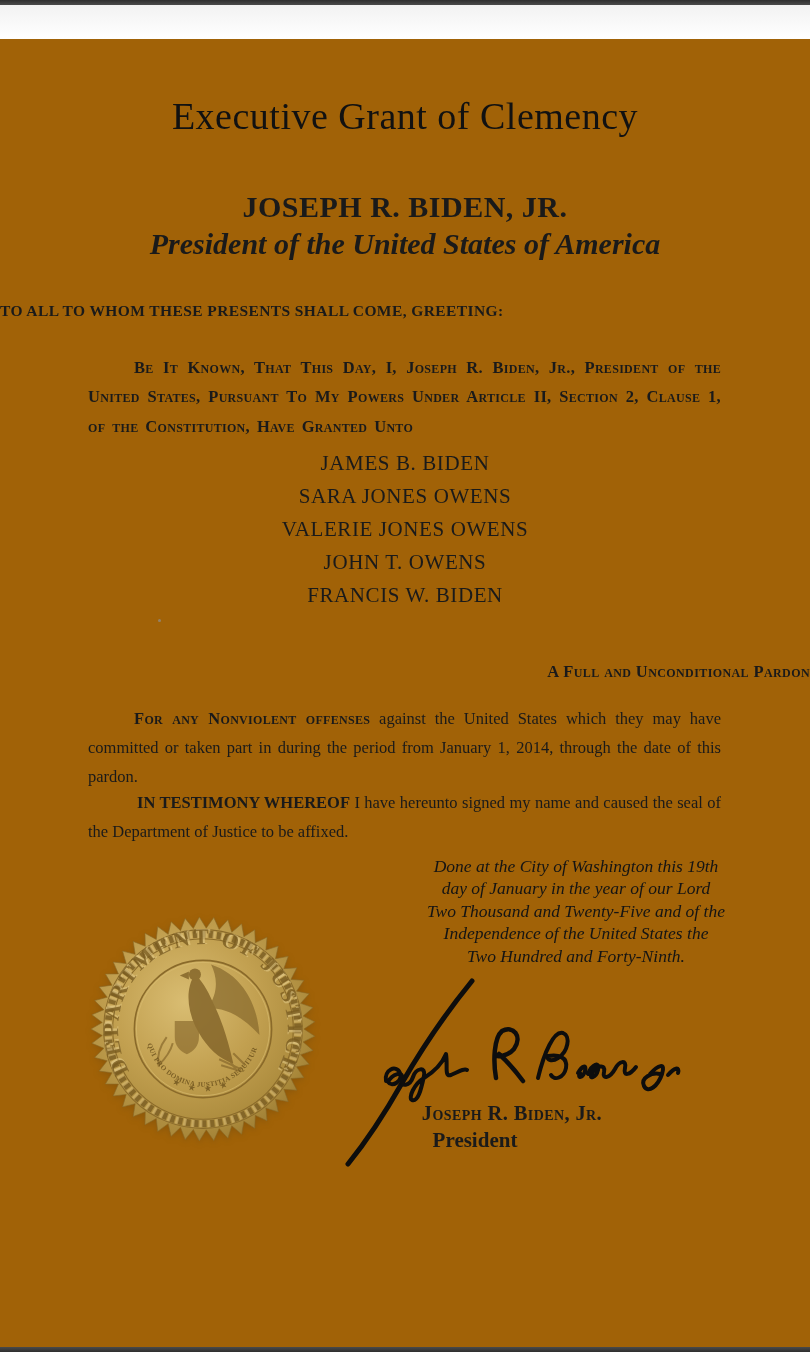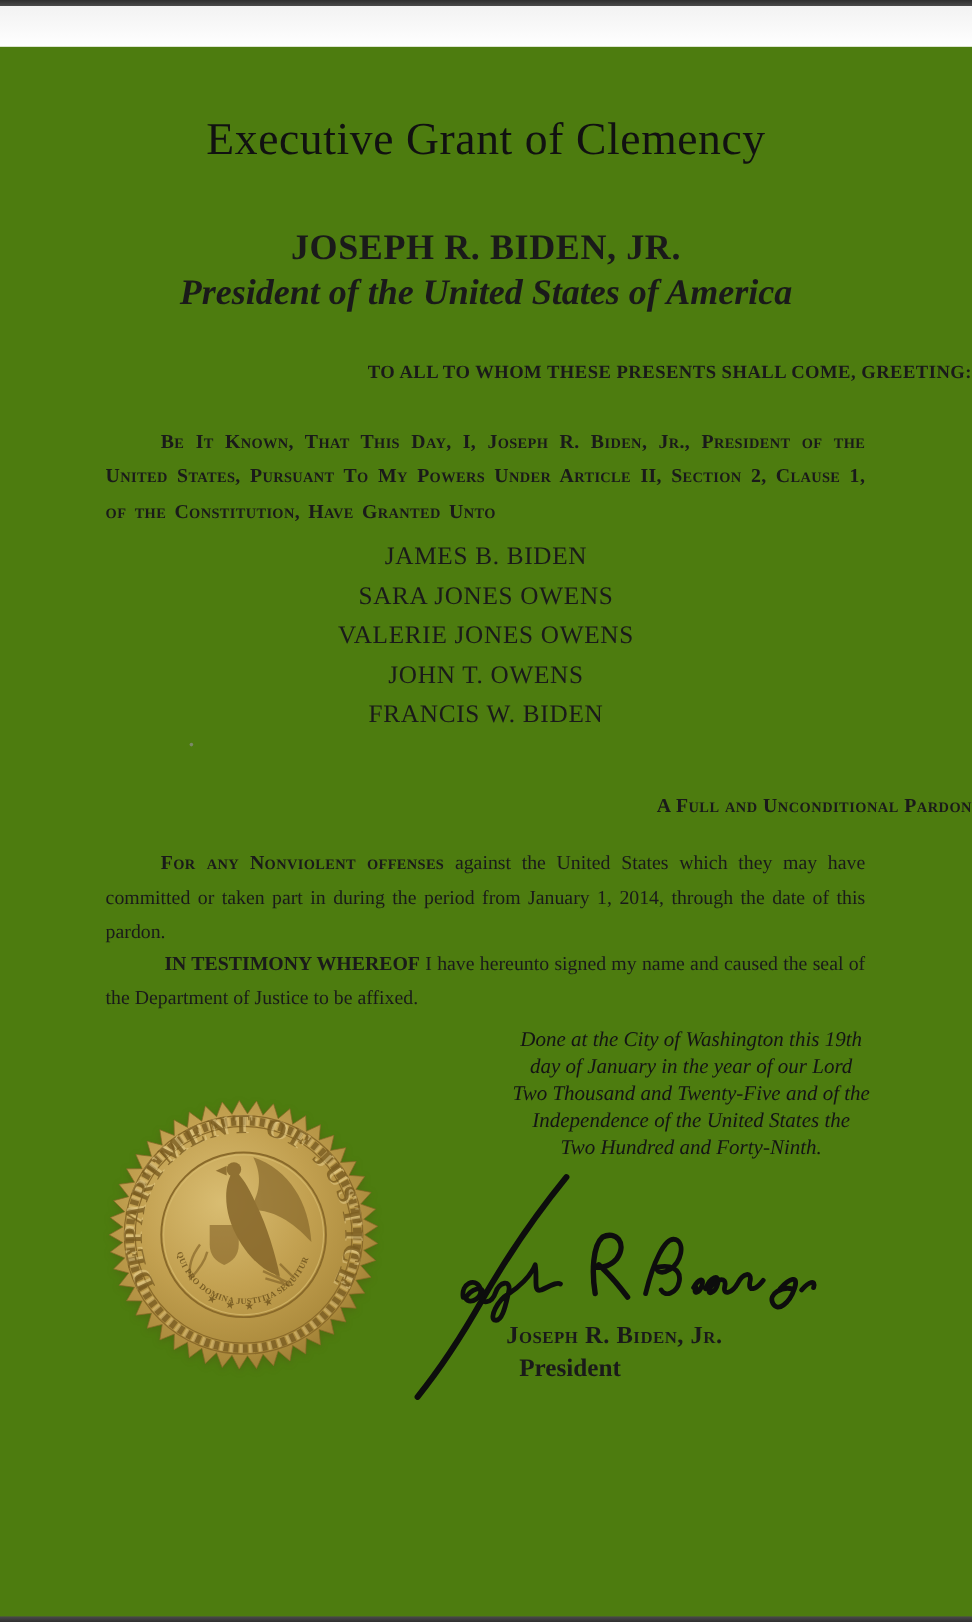--- a/index.html
+++ b/index.html
@@ -1,35 +1,35 @@
 <!DOCTYPE html>
 <html><head>
 <meta charset="utf-8">
 <style>
   html,body{margin:0;padding:0;background:#ffffff;}
   .page{
     position:relative; width:810px; height:1352px; overflow:hidden;
-    background:#4d7c0f;
+    background:#a16207;
     font-family:"Liberation Serif","DejaVu Serif",serif;
     color:#1a1a1a;
   }
   .edge-bar{position:absolute;left:0;width:810px;background:#333;}
   .edge-bar.top{top:0;height:5px;background:linear-gradient(#2e2e2e,#4a4a4a);}
   .edge-bar.bottom{bottom:0;height:5px;background:linear-gradient(#4a4a4a,#2e2e2e);}
   .top-fade{position:absolute;left:0;top:5px;width:810px;height:34px;
     background:linear-gradient(#f2f2f2,#ffffff);}
   .doc-title{
     position:absolute;top:94px;left:0;width:810px;text-align:center;
     font-size:38px;font-weight:400;letter-spacing:.5px;color:#111;
   }
   .issuer{position:absolute;top:188px;left:0;width:810px;text-align:center;line-height:37px;}
   .issuer-name{font-size:30px;font-weight:bold;letter-spacing:.5px;}
   .issuer-title{font-size:30px;font-weight:bold;font-style:italic;}
   .greeting{
-    position:absolute;top:302px;left:0;width:810px;text-align:right;
+    position:absolute;top:302px;left:0;width:810px;text-align:left;
     font-size:15.5px;font-weight:bold;letter-spacing:.4px;
   }
   .para{
     position:absolute;left:88px;width:633px;text-align:justify;
     font-size:16.5px;line-height:29px;
   }
   .preamble{top:336px;font-weight:bold;font-variant:small-caps;
     letter-spacing:.3px;word-spacing:2.5px;text-indent:46px;line-height:29.5px;}
   .grantees{
     position:absolute;top:447px;left:0;width:810px;text-align:center;

